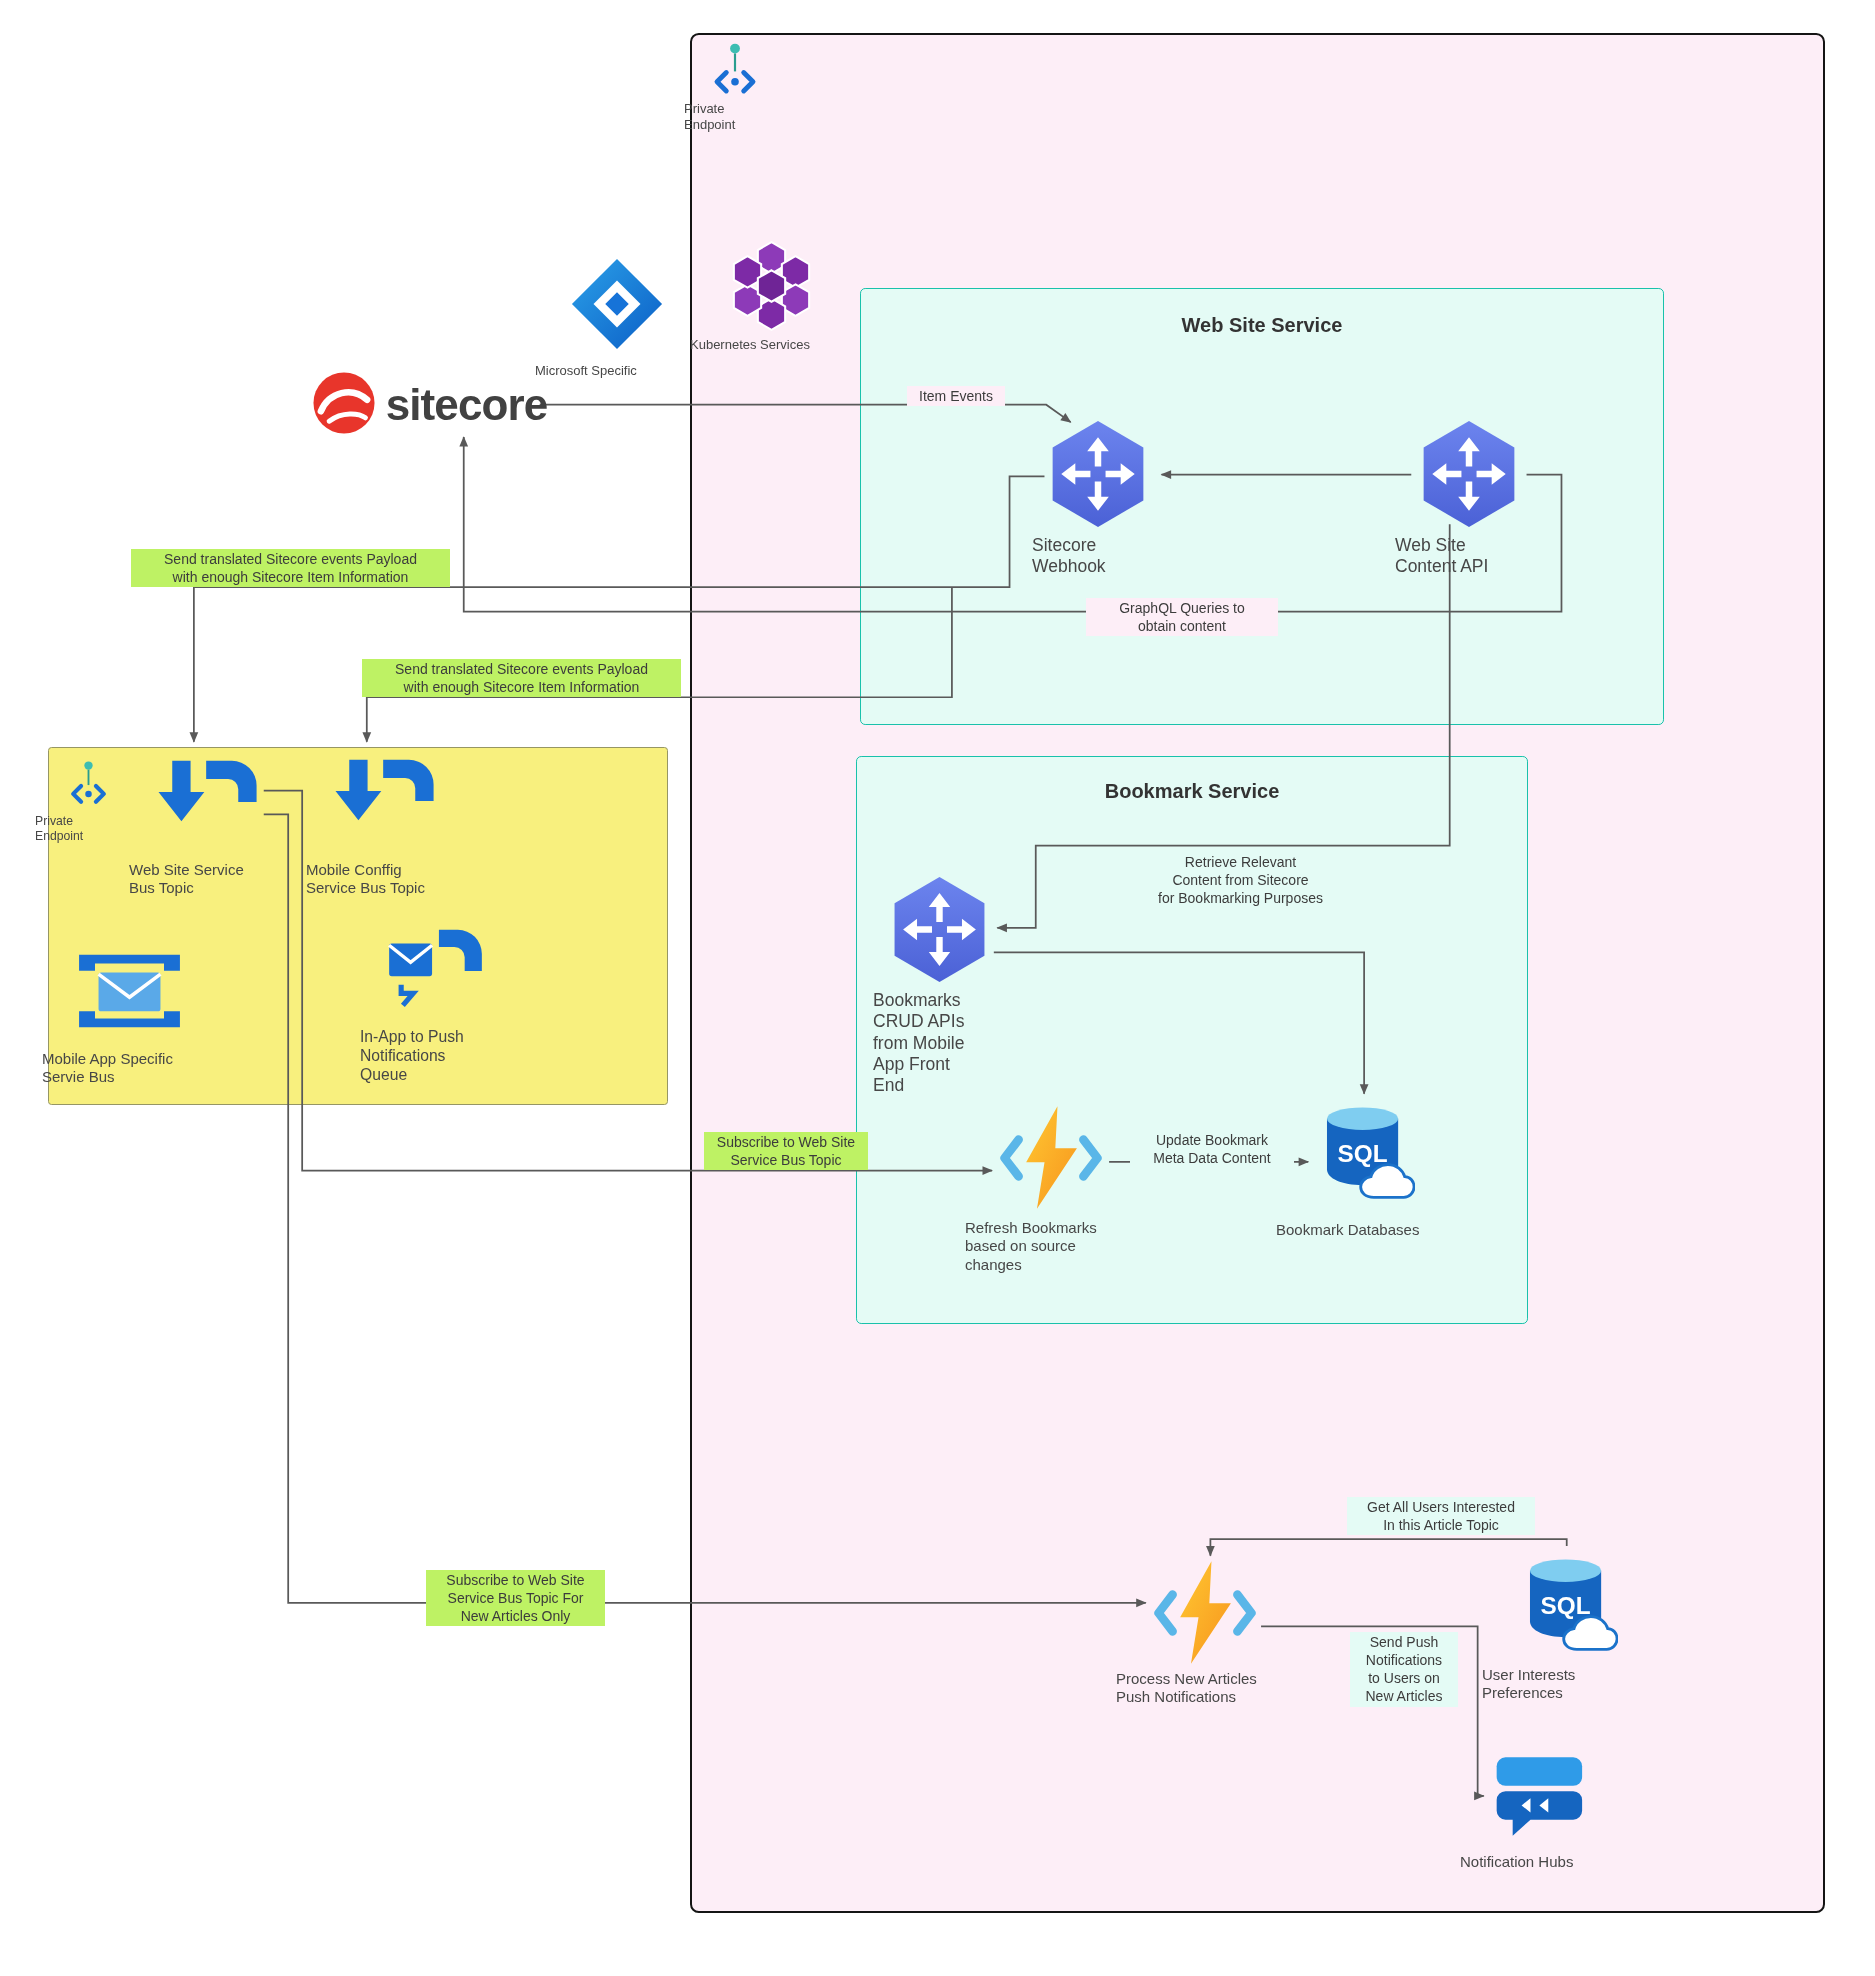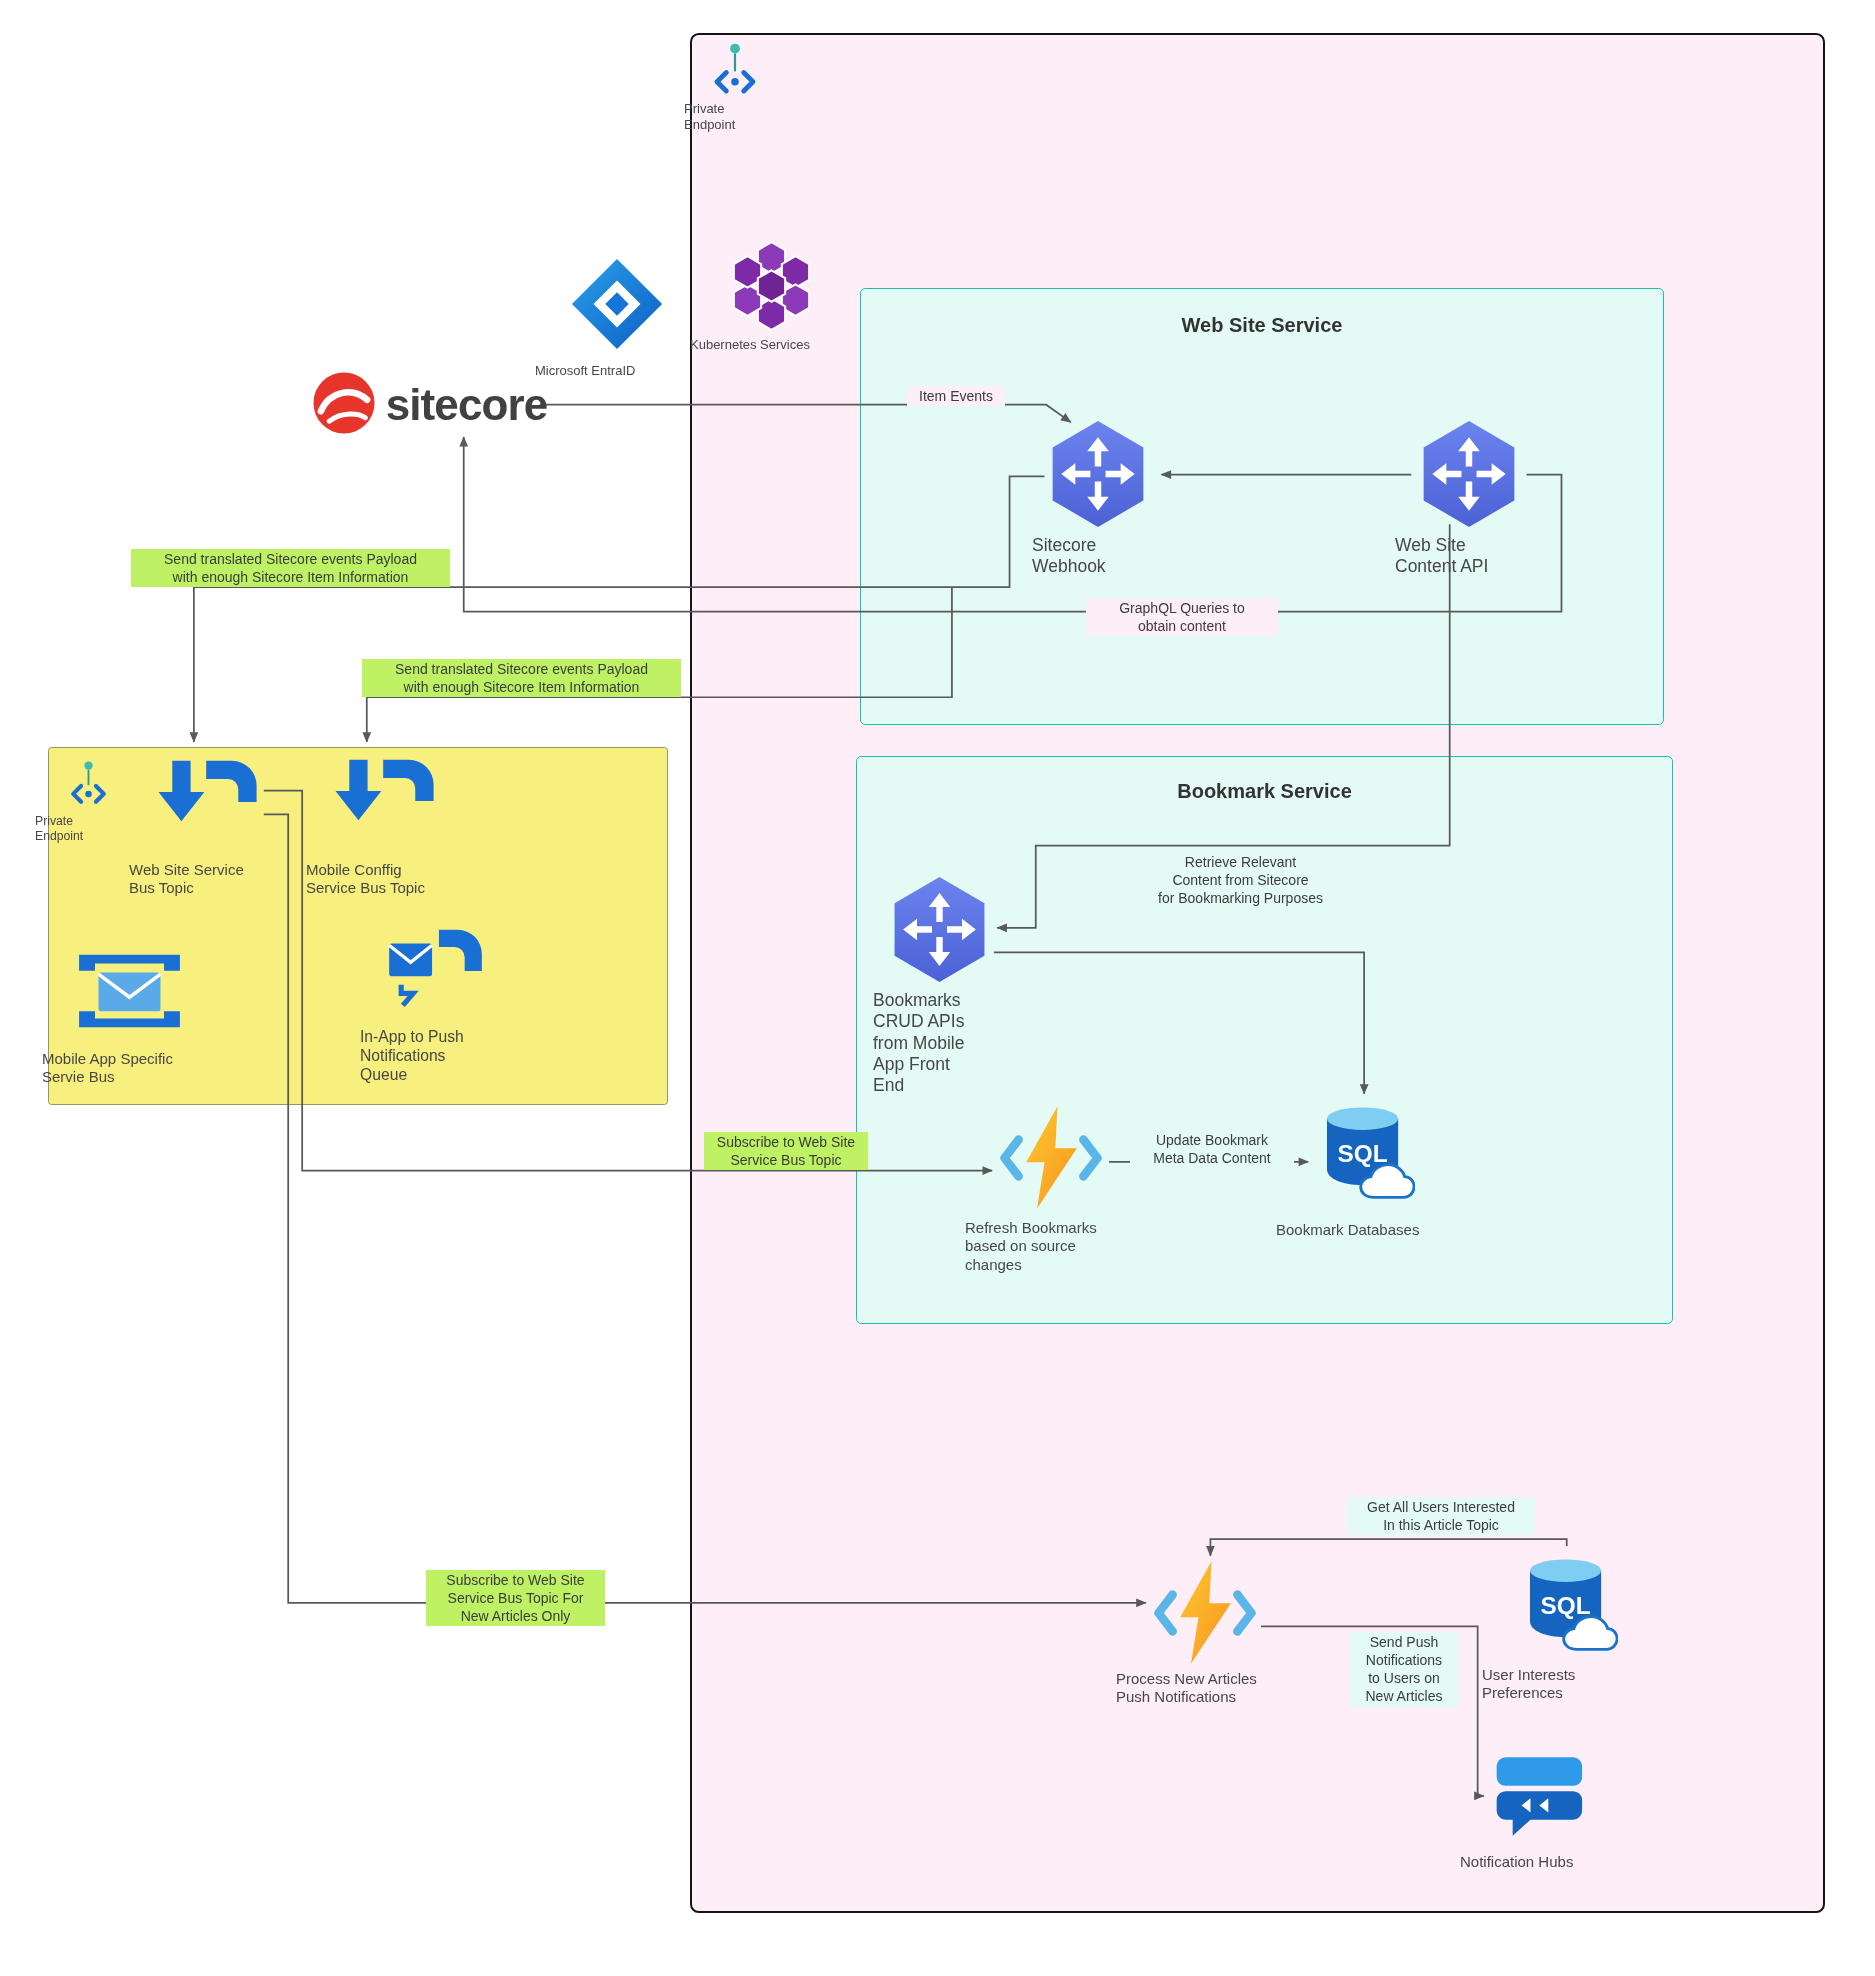--- a/index.html
+++ b/index.html
@@ -41,21 +41,21 @@
         <stop offset="0" stop-color="#2ba0e8"></stop>
           <stop offset="1" stop-color="#0b5ec6"></stop>
       </linearGradient>
     </defs>
   </svg>
 
   <div class="container main-box" style="left:690px;top:33px;width:1135px;height:1880px"></div>
   <div class="container teal-box" style="left:860px;top:288px;width:804px;height:437px">
     <div class="box-title" style="top:24.5px">Web Site Service</div>
   </div>
-  <div class="container teal-box" style="left:856px;top:756px;width:817px;height:568px">
+  <div class="container teal-box" style="left:856px;top:756px;width:672px;height:568px">
     <div class="box-title" style="top:23px">Bookmark Service</div>
   </div>
   <div class="container yellow-box" style="left:48px;top:747px;width:620px;height:358px"></div>
 
 
   <svg class="edges" width="1875" height="1977" viewBox="0 0 2147 2263">
     <defs>
       <marker id="arr" markerWidth="16" markerHeight="14" refX="12" refY="6" orient="auto" markerUnits="userSpaceOnUse">
         <path d="M1,1 L13,6 L1,11 z" fill="#595959"></path>
       </marker>
@@ -103,21 +103,21 @@
   </div>
   <div class="nlabel" style="left:690px;top:337px;width:166px;font-size:13px">Kubernetes Services</div>
 
   <div class="icon" style="left:568px;top:255px">
     <svg viewBox="0 0 100 100" width="98" height="98">
       <polygon points="50,4 96,50 50,96 4,50" fill="url(#entrag)"></polygon>
       <polygon points="50,26 74,50 50,74 26,50" fill="#ffffff"></polygon>
       <polygon points="50,38 62,50 50,62 38,50" fill="#1673d8"></polygon>
     </svg>
   </div>
-  <div class="nlabel" style="left:535px;top:363px;width:166px;font-size:13px">Microsoft EntraID</div>
+  <div class="nlabel" style="left:535px;top:363px;width:166px;font-size:13px">Microsoft Specific</div>
 
   <div class="sitecore-node" style="left:311px;top:370px">
     <span>
       <svg viewBox="0 0 80 80" width="66" height="66">
         <circle cx="40" cy="40" r="37" fill="#e8352b"></circle>
         <path d="M12,50 C22,26 50,20 68,36" stroke="#fff" stroke-width="8" fill="none" stroke-linecap="round"></path>
         <path d="M22,62 C38,50 58,52 66,58" stroke="#fff" stroke-width="6" fill="none" stroke-linecap="round"></path>
       </svg>
     </span>
     <span class="sitecore-text">sitecore</span>

